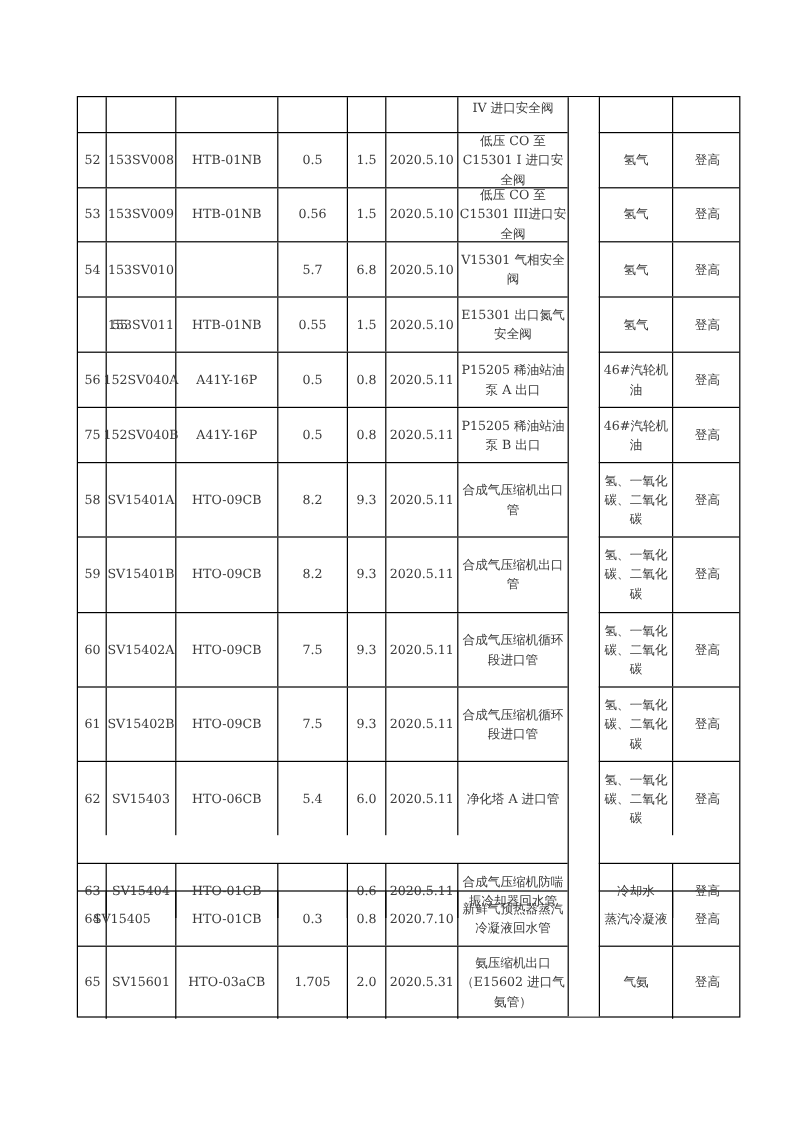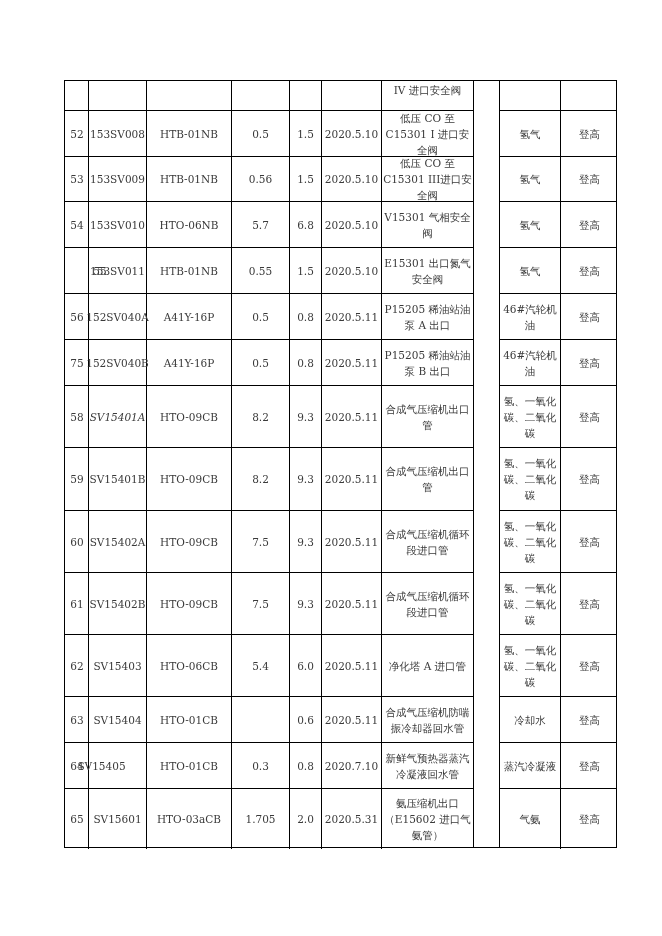--- a/index.html
+++ b/index.html
@@ -54,21 +54,21 @@
         <div class="cell" style="left: 1px; width: 22px;">64</div>
         <div class="cell" style="left: 8px; width: 57px; text-align: right;">SV15405</div>
         <div class="cell" style="left: 82px; width: 84px;">HTO-01CB</div>
         <div class="cell" style="left: 167px; width: 57px;">0.3</div>
         <div class="cell" style="left: 225px; width: 31px;">0.8</div>
         <div class="cell" style="left: 257px; width: 59px;">2020.7.10</div>
         <div class="cell" style="left: 317px; width: 91px;">新鲜气预热器蒸汽冷凝液回水管</div>
         <div class="cell" style="left: 435px; width: 60px;">蒸汽冷凝液</div>
         <div class="cell" style="left: 496px; width: 57px;">登高</div>
       </div>
-      <div class="row" style="top: 615px; height: 46px;">
+      <div class="row" style="top: 638px; height: 46px;">
         <div class="vline" style="left: 23px;"></div>
         <div class="vline" style="left: 81px;"></div>
         <div class="vline" style="left: 166px;"></div>
         <div class="vline" style="left: 224px;"></div>
         <div class="vline" style="left: 256px;"></div>
         <div class="vline" style="left: 316px;"></div>
         <div class="vline" style="left: 495px;"></div>
         <div class="cell" style="left: 1px; width: 22px;">63</div>
         <div class="cell" style="left: 24px; width: 57px;">SV15404</div>
         <div class="cell" style="left: 82px; width: 84px;">HTO-01CB</div>
@@ -152,21 +152,21 @@
       </div>
       <div class="row" style="top: 304px; height: 62px;">
         <div class="vline" style="left: 23px;"></div>
         <div class="vline" style="left: 81px;"></div>
         <div class="vline" style="left: 166px;"></div>
         <div class="vline" style="left: 224px;"></div>
         <div class="vline" style="left: 256px;"></div>
         <div class="vline" style="left: 316px;"></div>
         <div class="vline" style="left: 495px;"></div>
         <div class="cell" style="left: 1px; width: 22px;">58</div>
-        <div class="cell" style="left: 24px; width: 57px; font-style: italic;">SV15401A</div>
+        <div class="cell" style="left: 24px; width: 57px;">SV15401A</div>
         <div class="cell" style="left: 82px; width: 84px;">HTO-09CB</div>
         <div class="cell" style="left: 167px; width: 57px;">8.2</div>
         <div class="cell" style="left: 225px; width: 31px;">9.3</div>
         <div class="cell" style="left: 257px; width: 59px;">2020.5.11</div>
         <div class="cell" style="left: 317px; width: 91px;">合成气压缩机出口管</div>
         <div class="cell" style="left: 435px; width: 60px;">氢、一氧化碳、二氧化碳</div>
         <div class="cell" style="left: 496px; width: 57px;">登高</div>
       </div>
       <div class="row" style="top: 258px; height: 46px;">
         <div class="vline" style="left: 23px;"></div>
@@ -225,21 +225,20 @@
       <div class="row" style="top: 120px; height: 46px;">
         <div class="vline" style="left: 23px;"></div>
         <div class="vline" style="left: 81px;"></div>
         <div class="vline" style="left: 166px;"></div>
         <div class="vline" style="left: 224px;"></div>
         <div class="vline" style="left: 256px;"></div>
         <div class="vline" style="left: 316px;"></div>
         <div class="vline" style="left: 495px;"></div>
         <div class="cell" style="left: 1px; width: 22px;">54</div>
         <div class="cell" style="left: 24px; width: 57px;">153SV010</div>
-        <div class="cell" style="left: 82px; width: 84px;">HTO-06NB</div>
         <div class="cell" style="left: 167px; width: 57px;">5.7</div>
         <div class="cell" style="left: 225px; width: 31px;">6.8</div>
         <div class="cell" style="left: 257px; width: 59px;">2020.5.10</div>
         <div class="cell" style="left: 317px; width: 91px;">V15301 气相安全阀</div>
         <div class="cell" style="left: 435px; width: 60px;">氢气</div>
         <div class="cell" style="left: 496px; width: 57px;">登高</div>
       </div>
       <div class="row" style="top: 75px; height: 45px;">
         <div class="vline" style="left: 23px;"></div>
         <div class="vline" style="left: 81px;"></div>

